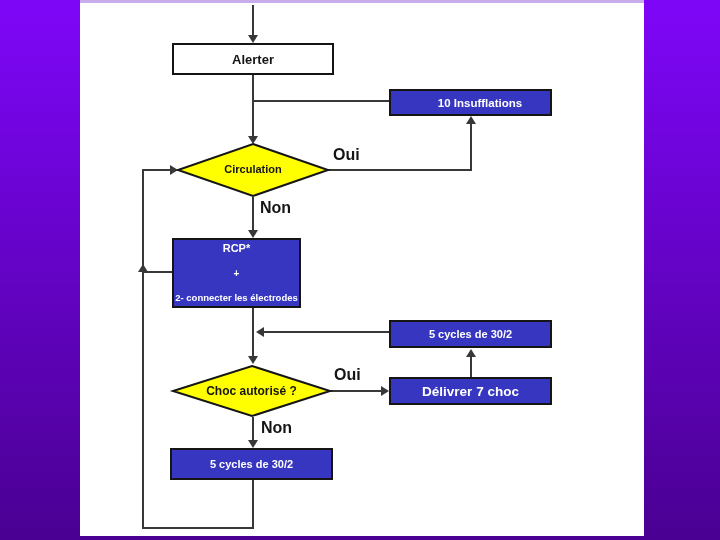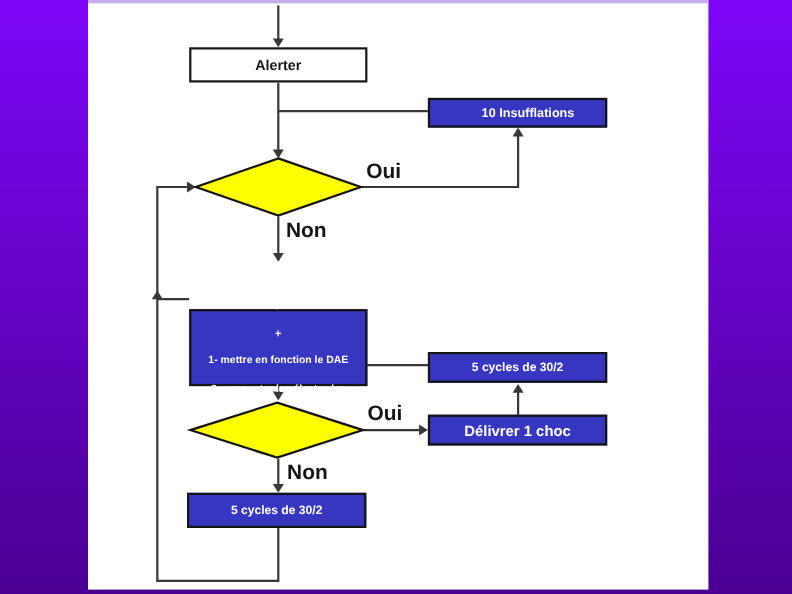--- a/index.html
+++ b/index.html
@@ -22,34 +22,34 @@
   .box{
     position:absolute;z-index:2;box-sizing:border-box;
     border:2px solid #151515;
     display:flex;flex-direction:column;align-items:center;justify-content:center;
     text-align:center;font-weight:bold;gap:13px;
   }
   .box.white{background:#ffffff;color:#151515;}
   .box.blue{background:var(--box-blue,#3636c0);color:var(--box-text,#ffffff);}
   .alert-box{left:172px;top:43px;width:162px;height:32px;font-size:13px;line-height:15px;}
   .insufflations-box{left:389px;top:89px;width:163px;height:27px;font-size:11.5px;padding-left:19px;}
-  .rcp-box{left:172px;top:238px;width:162px;height:70px;font-size:9.5px;line-height:12.5px;padding:2px 0;margin-top:43px;}
+  .rcp-box{left:172px;top:238px;width:129px;height:70px;font-size:9.5px;line-height:12.5px;padding:2px 0;}
   .rcp-box .t1{font-size:11px;line-height:13px;}
   .rcp-box .t2{font-size:10px;line-height:11px;}
   .cycles-top-box{left:389px;top:320px;width:163px;height:28px;font-size:11px;}
   .delivrer-box{left:389px;top:377px;width:163px;height:28px;font-size:13.5px;}
   .cycles-bottom-box{left:170px;top:448px;width:163px;height:32px;font-size:11px;}
   .dlabel{
     position:absolute;z-index:2;font-weight:bold;color:#151515;
     text-align:center;font-size:11px;
   }
   .dlabel.circulation{left:178px;top:163px;width:150px;}
   .dlabel.choc{left:173px;top:384px;width:157px;font-size:12px;}
   .yesno{
-    position:absolute;z-index:2;font-weight:bold;font-size:19px;color:#151515;
+    position:absolute;z-index:2;font-weight:bold;font-size:16px;color:#151515;
   }
   .oui-circulation{left:333px;top:146px;}
   .non-circulation{left:260px;top:199px;}
   .oui-choc{left:334px;top:366px;}
   .non-choc{left:261px;top:419px;}
 </style>
 </head>
 <body>
 
 <div class="stage">
@@ -97,37 +97,38 @@
   </svg>
 
   <div class="box white alert-box">
     <div>Alerter</div>
   </div>
 
   <div class="box blue insufflations-box">
     <div>10 Insufflations</div>
   </div>
 
+  <div class="dlabel circulation">Circulation</div>
   <div class="yesno oui-circulation">Oui</div>
   <div class="yesno non-circulation">Non</div>
 
   <div class="box blue rcp-box">
     <div class="t1">RCP*</div>
     <div class="t2">+</div>
-    <div>1- mettre en fonction le DAE</div>
     <div>2- connecter les électrodes</div>
   </div>
 
   <div class="box blue cycles-top-box">
     <div>5 cycles de 30/2</div>
   </div>
 
+  <div class="dlabel choc">Choc autorisé ?</div>
   <div class="yesno oui-choc">Oui</div>
   <div class="yesno non-choc">Non</div>
 
   <div class="box blue delivrer-box">
-    <div>Délivrer 1 choc</div>
+    <div>Délivrer 7 choc</div>
   </div>
 
   <div class="box blue cycles-bottom-box">
     <div>5 cycles de 30/2</div>
   </div>
 </div>
 
 </body></html>

